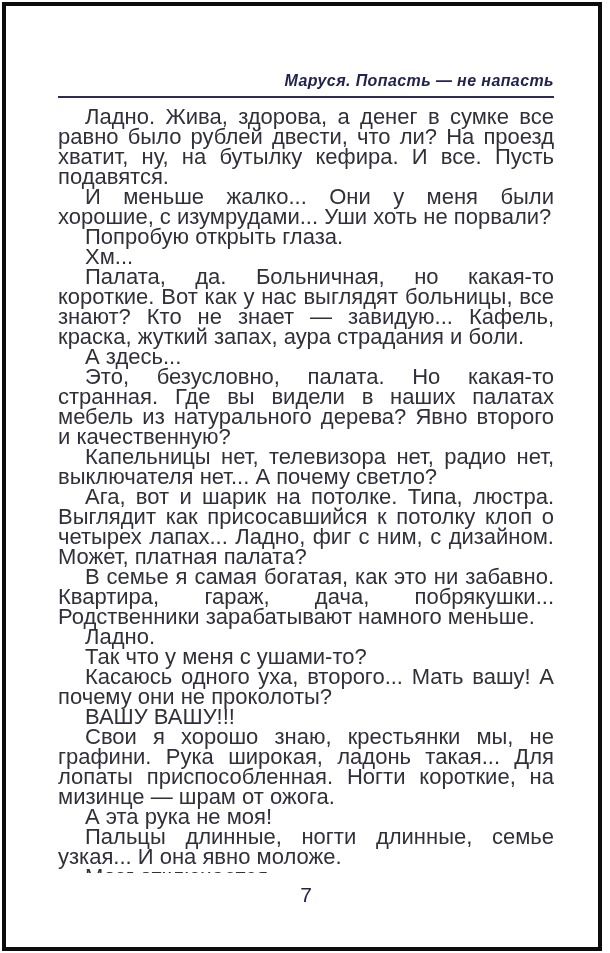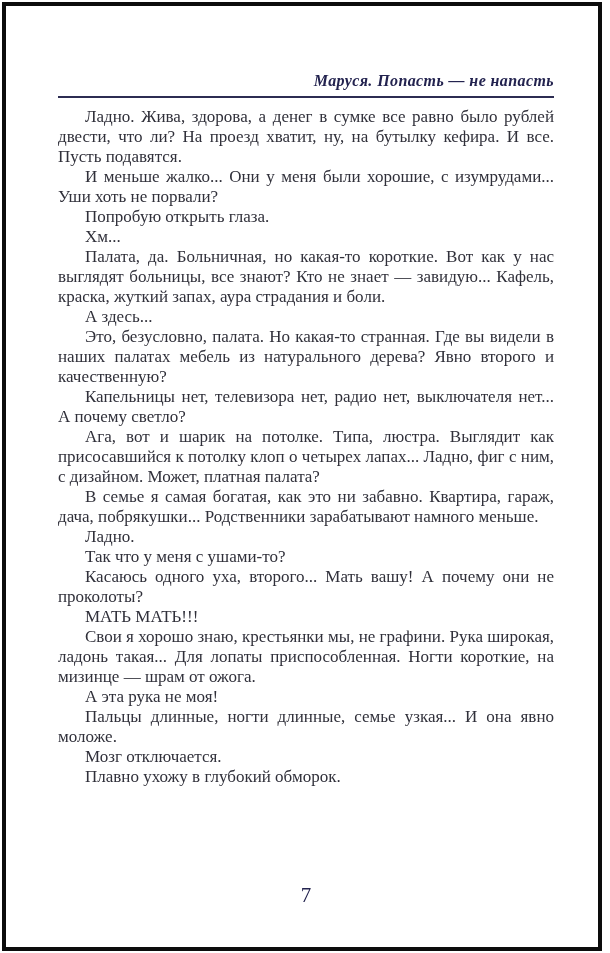--- a/index.html
+++ b/index.html
@@ -6,21 +6,21 @@
     margin: 0;
     padding: 0;
     background: #ffffff;
   }
   .book-page {
     position: relative;
     width: 604px;
     height: 953px;
     background: var(--page-bg, #ffffff);
     overflow: hidden;
-    font-family: Liberation Serif, serif;
+    font-family: Liberation Sans, sans-serif;
   }
   .frame {
     position: absolute;
     left: 2px; top: 2px; right: 2px; bottom: 2px;
     border: 4px solid var(--frame, #0c0c0c);
     pointer-events: none;
   }
   .running-head {
     position: absolute;
     left: 58px; right: 50px; top: 71px;
@@ -37,21 +37,21 @@
     position: absolute;
     left: 58px; right: 50px; top: 96px;
     height: 2px;
     background: var(--rule, #2c2c52);
   }
   .body-text {
     position: absolute;
     left: 58px; right: 50px; top: 107px;
     height: 766px;
     overflow: hidden;
-    font-size: 17px;
+    font-size: 22px;
     line-height: 20px;
     color: var(--body-text, #30303a);
     text-align: justify;
   }
   .body-text p {
     margin: 0;
     padding: 0;
     text-indent: 27px;
   }
   .page-number {
@@ -80,21 +80,21 @@
     <p>Хм...</p>
     <p>Палата, да. Больничная, но какая-то короткие. Вот как у нас выглядят больницы, все знают? Кто не знает — завидую... Кафель, краска, жуткий запах, аура страдания и боли.</p>
     <p>А здесь...</p>
     <p>Это, безусловно, палата. Но какая-то странная. Где вы видели в наших палатах мебель из натурального дерева? Явно второго и качественную?</p>
     <p>Капельницы нет, телевизора нет, радио нет, выключателя нет... А почему светло?</p>
     <p>Ага, вот и шарик на потолке. Типа, люстра. Выглядит как присосавшийся к потолку клоп о четырех лапах... Ладно, фиг с ним, с дизайном. Может, платная палата?</p>
     <p>В семье я самая богатая, как это ни забавно. Квартира, гараж, дача, побрякушки... Родственники зарабатывают намного меньше.</p>
     <p>Ладно.</p>
     <p>Так что у меня с ушами-то?</p>
     <p>Касаюсь одного уха, второго... Мать вашу! А почему они не проколоты?</p>
-    <p>МАТЬ МАТЬ!!!</p>
+    <p>ВАШУ ВАШУ!!!</p>
     <p>Свои я хорошо знаю, крестьянки мы, не графини. Рука широкая, ладонь такая... Для лопаты приспособленная. Ногти короткие, на мизинце — шрам от ожога.</p>
     <p>А эта рука не моя!</p>
     <p>Пальцы длинные, ногти длинные, семье узкая... И она явно моложе.</p>
     <p>Мозг отключается.</p>
     <p>Плавно ухожу в глубокий обморок.</p>
   </div>
 
   <div class="page-number">7</div>
 </div>
 

